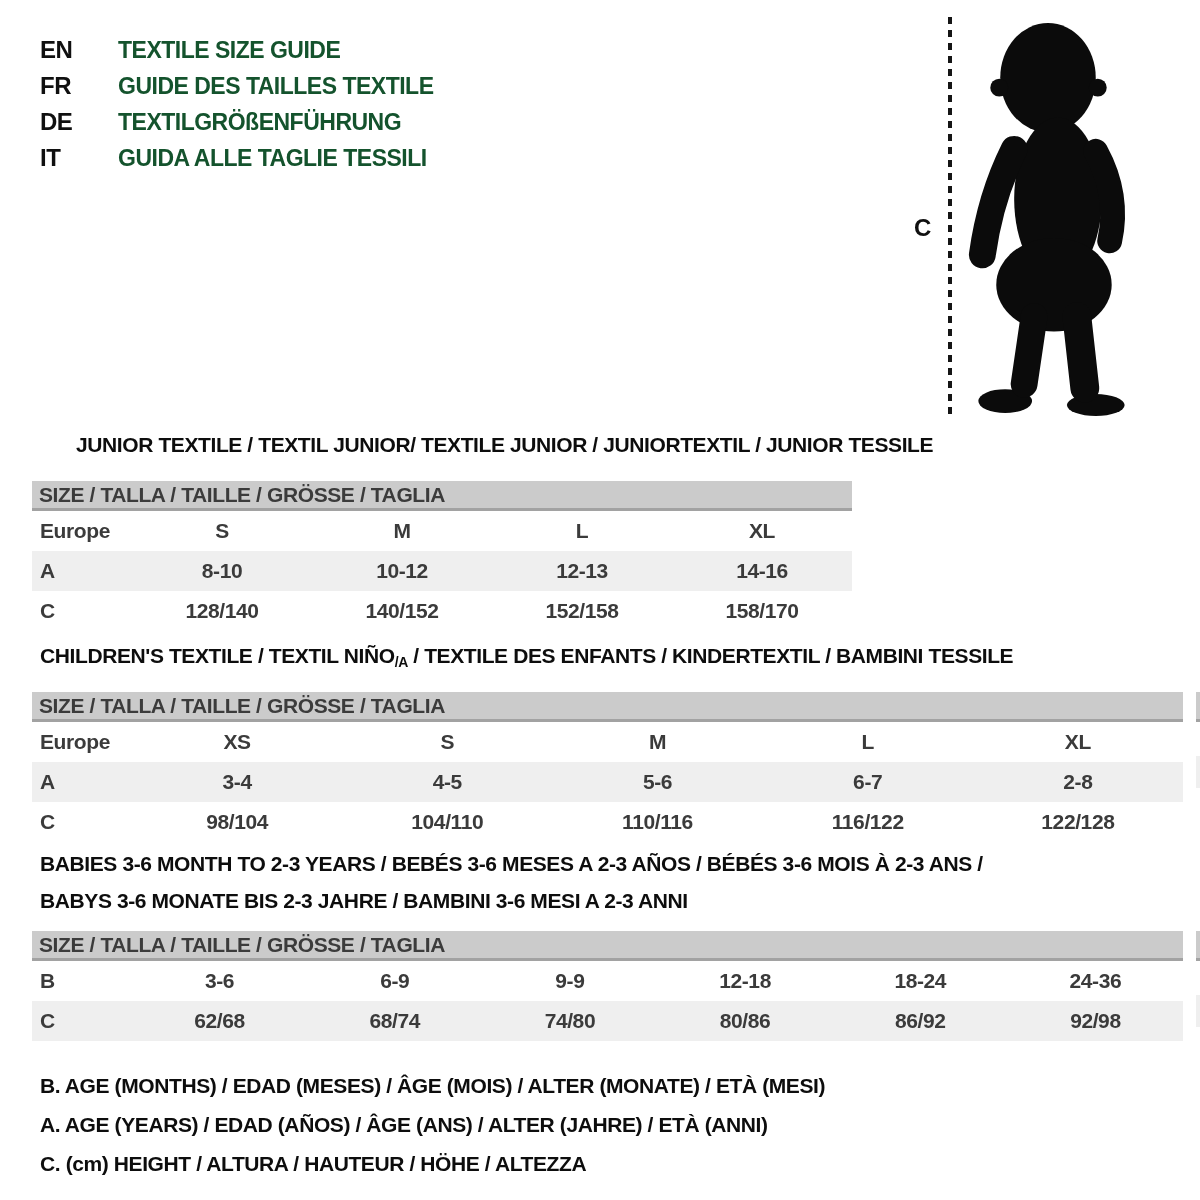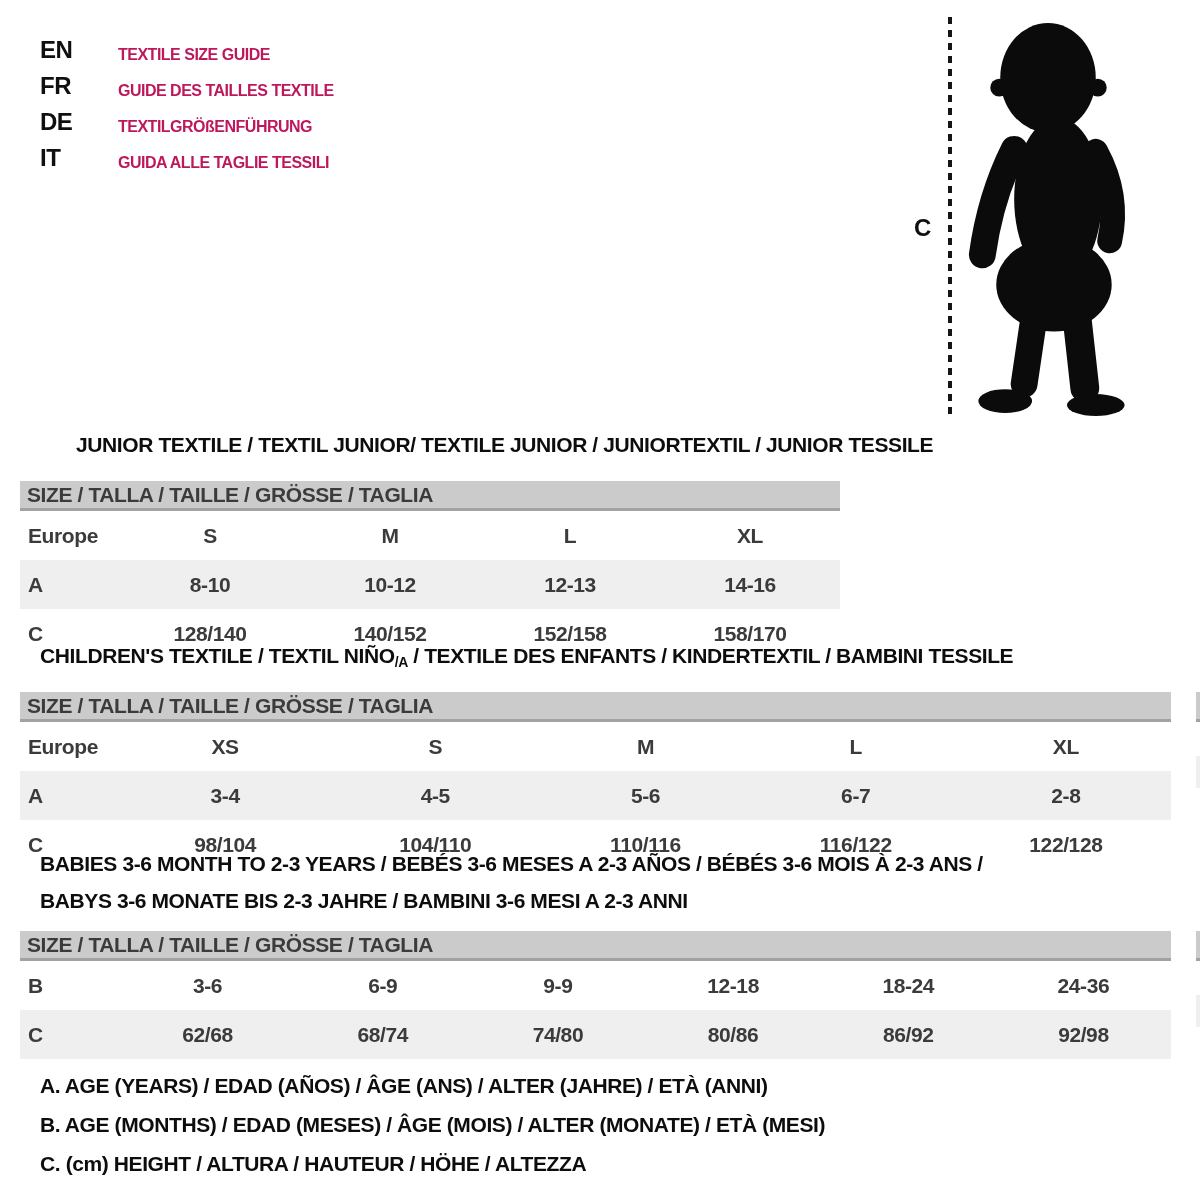--- a/index.html
+++ b/index.html
@@ -4,42 +4,42 @@
 <style>
   html,body{margin:0;padding:0;background:#fff;}
   .canvas{
     position:relative;width:1200px;height:1200px;background:#ffffff;overflow:hidden;
     font-family:"Liberation Sans", sans-serif;color:#111;
   }
   
   .lang-block{position:absolute;left:40px;top:28px;}
   .lang-row{display:flex;height:36px;align-items:flex-end;}
   .lang-code{width:78px;font-size:24px;font-weight:700;letter-spacing:-0.5px;color:#101010;}
-  .lang-title{font-size:16px;font-weight:700;letter-spacing:-0.5px;color:#be185d;white-space:nowrap;}
+  .lang-title{font-size:23px;font-weight:700;letter-spacing:-0.5px;color:#14532d;white-space:nowrap;}
   
   .measure-line{
     position:absolute;left:948px;top:17px;width:4px;height:398px;
     background:repeating-linear-gradient(to bottom,#151515 0 7px,transparent 7px 13px);
   }
   .measure-label{position:absolute;left:914px;top:214px;font-size:24px;font-weight:700;color:#101010;}
   .silhouette{position:absolute;left:958px;top:20px;}
   
   .sec-heading{
     position:absolute;left:40px;font-size:21px;font-weight:700;letter-spacing:-0.4px;
     color:#0d0d0d;white-space:nowrap;
   }
   .subsmall{font-size:14px;vertical-align:-4px;font-weight:700;}
   
-  .stable{position:absolute;left:20px;}
+  .stable{position:absolute;left:32px;}
   .size-bar{
     height:27px;background:#cbcbcb;border-bottom:3px solid #a2a2a2;
     font-size:21px;font-weight:700;letter-spacing:-0.4px;color:#3b3b3b;
     line-height:27px;padding-left:7px;
   }
-  .trow{display:grid;height:49px;align-items:center;font-size:21px;font-weight:700;
+  .trow{display:grid;height:40px;align-items:center;font-size:21px;font-weight:700;
     letter-spacing:-0.4px;color:#3b3b3b;}
   .cols4{grid-template-columns:100px repeat(4,1fr);}
   .cols5{grid-template-columns:100px repeat(5,1fr);}
   .cols6{grid-template-columns:100px repeat(6,1fr);}
   .cell{text-align:center;white-space:nowrap;}
   .cell.rlabel{text-align:left;padding-left:8px;}
   .alt{background:#efefef;}
   .w820{width:820px;}
   .w1151{width:1151px;}
   
@@ -175,18 +175,18 @@
       <div class="cell">92/98</div>
     </div>
   </div>
 
   <div class="sliver sliver-bar" style="top:692px;"></div>
   <div class="sliver sliver-alt" style="top:756px;"></div>
   <div class="sliver sliver-bar" style="top:931px;"></div>
   <div class="sliver sliver-alt" style="top:995px;"></div>
 
   <div class="legend">
+    <div class="legend-line">B. AGE (MONTHS) / EDAD (MESES) / ÂGE (MOIS) / ALTER (MONATE) / ETÀ (MESI)</div>
     <div class="legend-line">A. AGE (YEARS) / EDAD (AÑOS) / ÂGE (ANS) / ALTER (JAHRE) / ETÀ (ANNI)</div>
-    <div class="legend-line">B. AGE (MONTHS) / EDAD (MESES) / ÂGE (MOIS) / ALTER (MONATE) / ETÀ (MESI)</div>
     <div class="legend-line">C. (cm) HEIGHT / ALTURA / HAUTEUR / HÖHE / ALTEZZA</div>
   </div>
 
 </div>
 
 </body></html>

